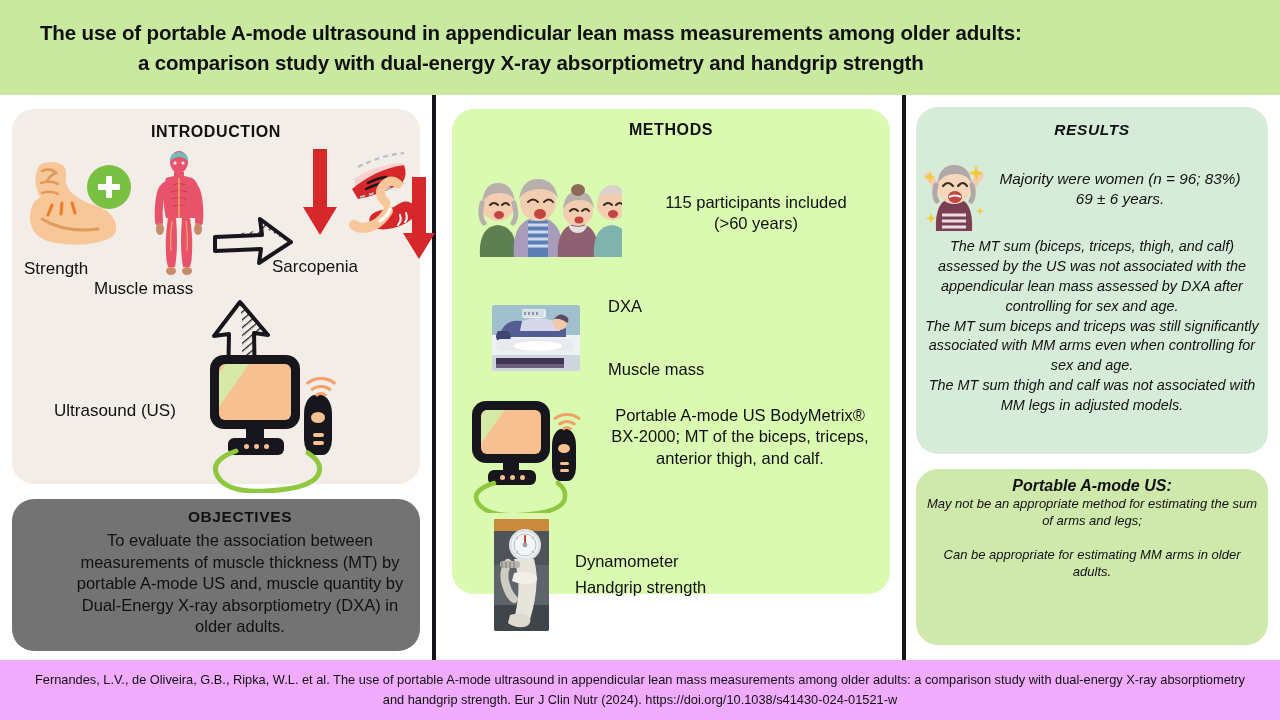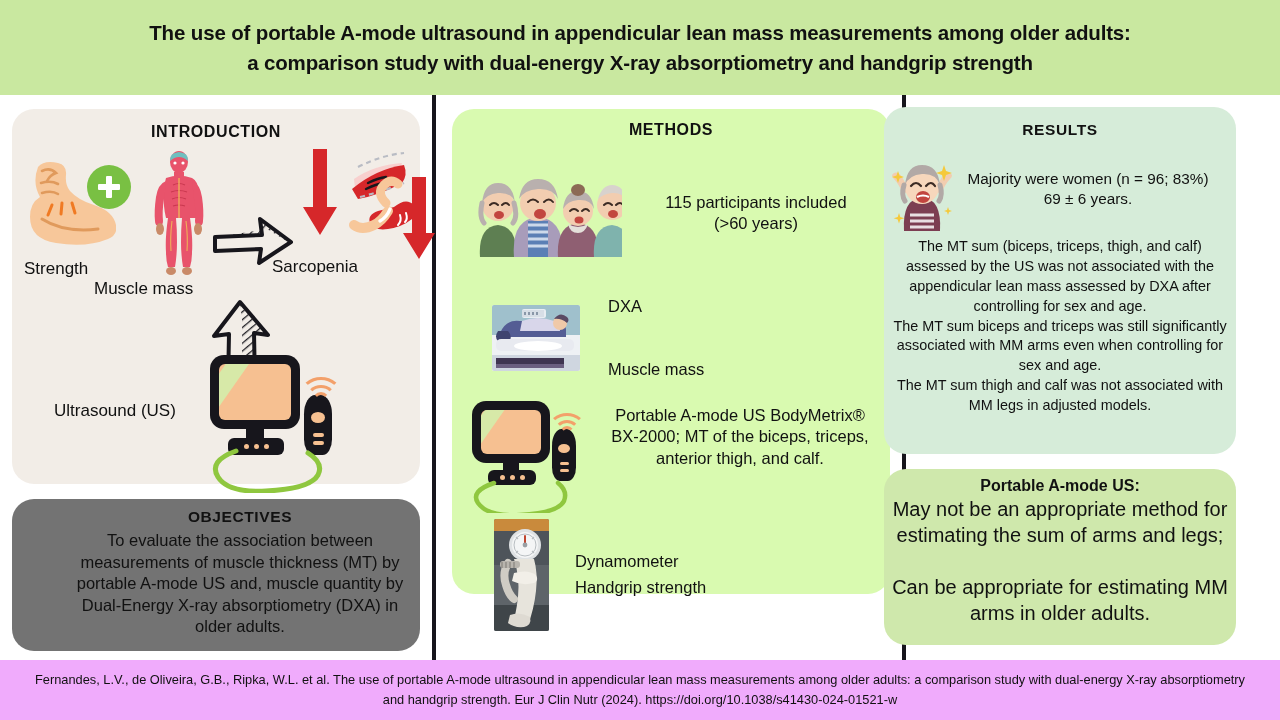--- a/index.html
+++ b/index.html
@@ -9,21 +9,21 @@
     font-family:"Liberation Sans", sans-serif;
     overflow:hidden;
     position:relative;
     color:#111111;
   }
 
   
   #header{
     position:absolute;left:0;top:0;width:1280px;height:95px;
     background:#c9e8a0;
-    display:flex;align-items:center;justify-content:center;
+    display:flex;align-items:center;
     box-sizing:border-box;padding:0 40px;
   }
   #header-title{
     text-align:center;
     font-size:20.5px;font-weight:bold;line-height:1.42;
     letter-spacing:-0.15px;
     color:#111;
     white-space:pre-line;
   }
 
@@ -100,21 +100,21 @@
   
   #panel-conclusions{
     left:10px;top:374px;width:352px;height:176px;
     background:#cfe8ac;
   }
   #conclusions-title{font-size:15.5px;letter-spacing:.6px;margin-top:10px;}
   #conclusions-lead{
     text-align:center;font-weight:bold;font-size:16px;margin-top:8px;color:#111;
   }
   #conclusions-body{
-    text-align:center;font-size:20px;line-height:1.3;margin-top:1px;
+    text-align:center;font-size:13px;line-height:1.3;margin-top:1px;
     padding:0 8px;color:#111;white-space:pre-line;
   }
 
   
   #footer{
     position:absolute;left:0;top:660px;width:1280px;height:60px;
     background:#f0abfc;
     display:flex;align-items:center;justify-content:center;
   }
   #footer-citation{
@@ -441,21 +441,21 @@
             <path d="M20 54 q14 -4 22 2 q3 6 -2 8 q-12 3 -22 -2z" fill="#f2efe8"></path>
             <path d="M16 96 q10 -4 20 2 q2 8 -6 10 q-10 1 -16 -4z" fill="#dedad2"></path>
           </svg>
         </div>
         <div class="method-text" style="margin-left:26px;line-height:1.55;">Dynamometer
 Handgrip strength</div>
       </div>
     </div>
   </div>
 
-  <div style="position:absolute;left:874px;top:0;width:374px;height:565px;">
+  <div style="position:absolute;left:906px;top:0;width:374px;height:565px;font-style:italic;">
 
     <div class="panel" id="panel-results">
       <div class="panel-title" id="results-title">RESULTS</div>
 
       <div style="position:absolute;left:6px;top:48px;width:66px;height:76px;">
         <svg viewBox="0 0 66 76" width="66" height="76">
           <path d="M14 40 q-6 -12 -10 -16 q-4 -4 0 -6 q4 -2 8 4 q4 6 6 12z" fill="#f2cdb0"></path>
           <path d="M50 40 q6 -12 10 -16 q4 -4 0 -6 q-4 -2 -8 4 q-4 6 -6 12z" fill="#f2cdb0"></path>
           <path d="M14 76 q-2 -32 18 -34 q20 2 18 34z" fill="#7c3e52"></path>
           <path d="M20 60 h24 M20 66 h24 M20 72 h24" stroke="#e8dfe2" stroke-width="3"></path>

